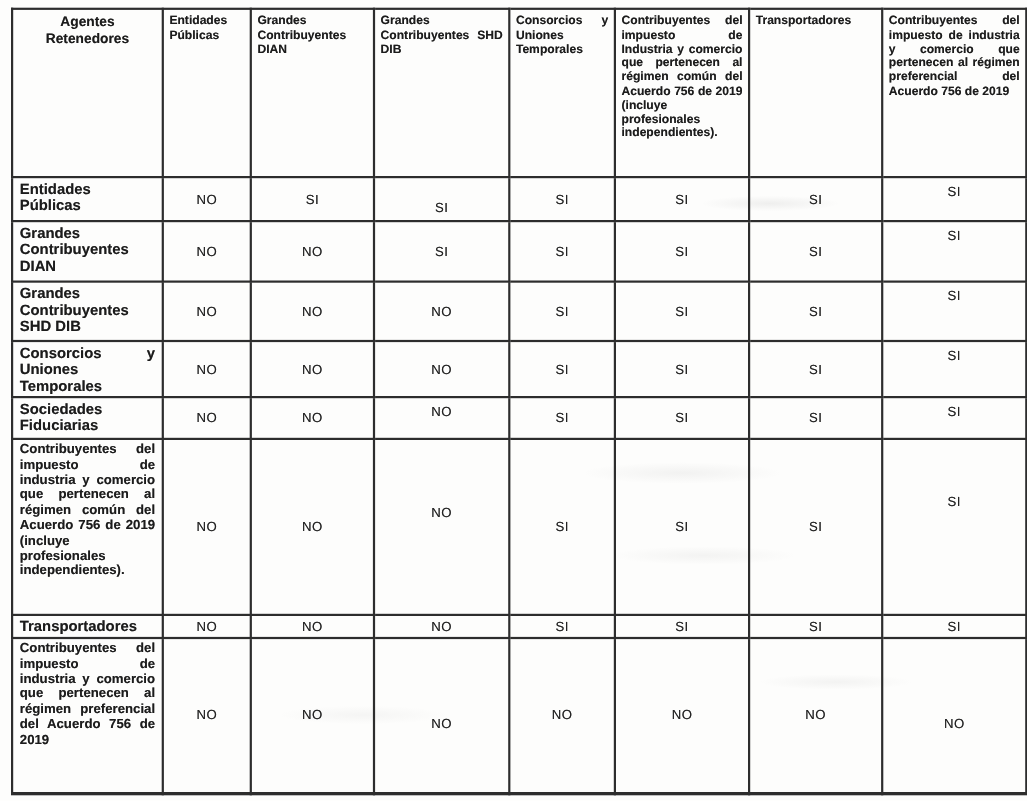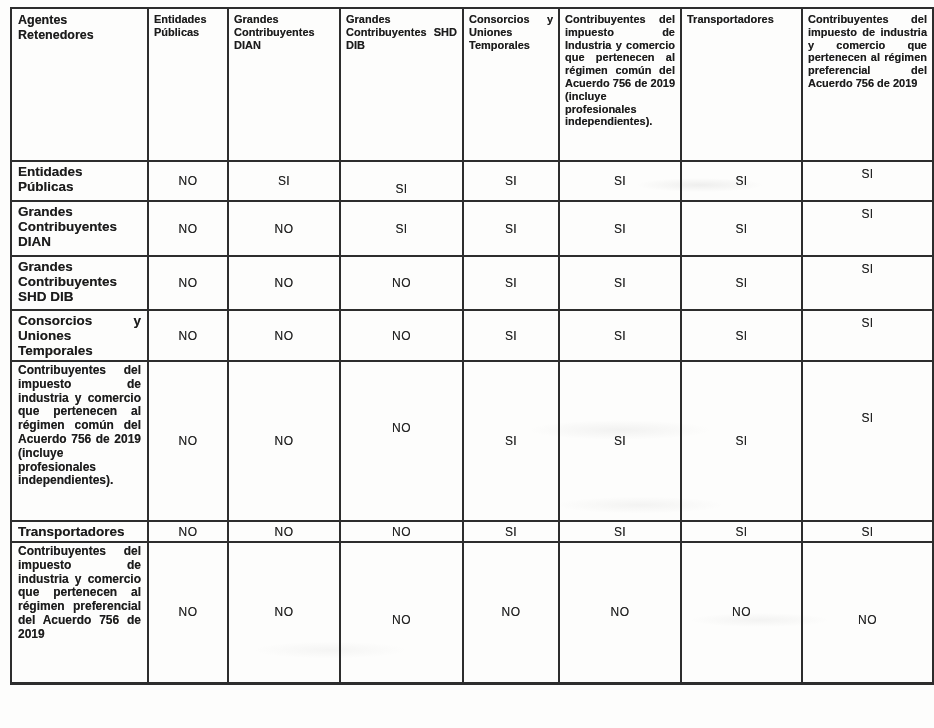--- a/index.html
+++ b/index.html
@@ -45,21 +45,21 @@
   th.colh {
     vertical-align: top;
     text-align: justify;
     font-weight: bold;
     font-size: 11px;
     line-height: 12.8px;
     padding: 4px 5px 2px 5px;
   }
   th.corner {
     vertical-align: top;
-    text-align: left;
+    text-align: center;
     font-weight: bold;
     font-size: 12.5px;
     line-height: 15px;
     padding: 4px 6px;
   }
   
   th.rowh {
     vertical-align: top;
     text-align: justify;
     font-weight: bold;
@@ -157,20 +157,30 @@
         <th class="rowh">Consorcios y Uniones Temporales</th>
         <td class="val">NO</td>
         <td class="val">NO</td>
         <td class="val">NO</td>
         <td class="val">SI</td>
         <td class="val">SI</td>
         <td class="val">SI</td>
         <td class="val vt">SI</td>
       </tr>
 
+      <tr class="h-r4">
+        <th class="rowh">Sociedades Fiduciarias</th>
+        <td class="val">NO</td>
+        <td class="val">NO</td>
+        <td class="val vt">NO</td>
+        <td class="val">SI</td>
+        <td class="val">SI</td>
+        <td class="val">SI</td>
+        <td class="val vt">SI</td>
+      </tr>
 
       <tr class="h-r5">
         <th class="rowh rowh-sm">Contribuyentes del impuesto de industria y comercio que pertenecen al régimen común del Acuerdo 756 de 2019 (incluye profesionales independientes).</th>
         <td class="val">NO</td>
         <td class="val">NO</td>
         <td class="val raise-sm">NO</td>
         <td class="val">SI</td>
         <td class="val">SI</td>
         <td class="val">SI</td>
         <td class="val raise-lg">SI</td>

